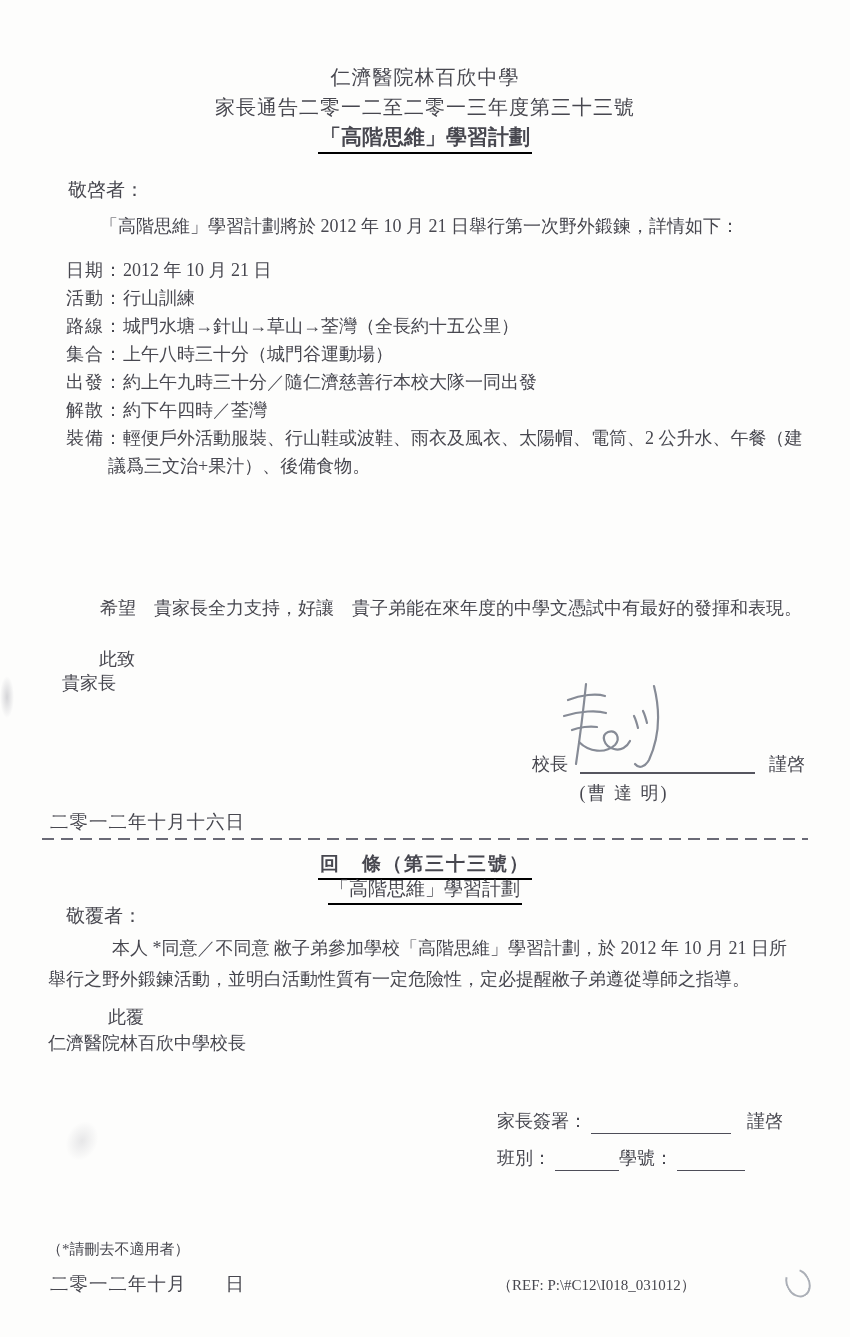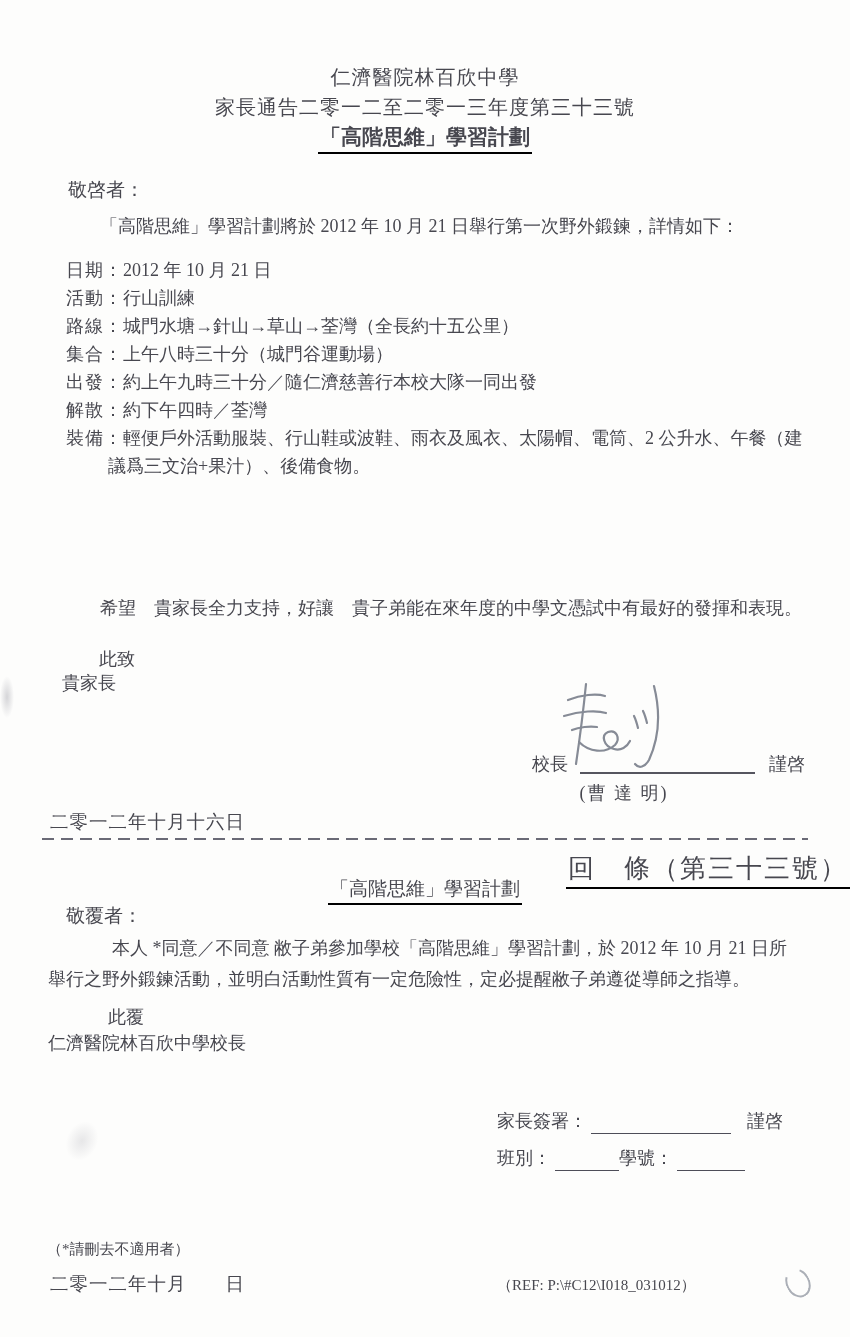--- a/index.html
+++ b/index.html
@@ -40,21 +40,21 @@
   .sig-rule { display: inline-block; width: 175px; height: 20px; border-bottom: 2px solid #55555f; margin: 0 14px 1px 12px; }
   .signature-svg { top: 680px; left: 548px; }
   .sig-name { top: 781px; left: 561px; width: 126px; text-align: center; letter-spacing: 2px; }
   .letter-date { top: 809px; left: 50px; font-size: 18.5px; letter-spacing: 1px; }
 
   
   .separator { top: 838px; left: 42px; width: 766px; height: 2px;
     background: repeating-linear-gradient(90deg, #6a6a76 0 12px, transparent 12px 19px); }
 
   
-  .reply-title    { top: 851px; left: 0; width: 100%; text-align: right; font-size: 26px; letter-spacing: 2px; }
+  .reply-title    { top: 851px; left: 0; width: 100%; text-align: center; font-size: 19px; letter-spacing: 2px; font-weight: bold; }
   .reply-subtitle { top: 876px; left: 0; width: 100%; text-align: center; font-size: 19px; }
   .reply-salutation { top: 903px; left: 66px; font-size: 19px; }
   .reply-body     { top: 933px; left: 48px; width: 756px; text-indent: 64px; line-height: 31px; }
   .reply-valediction { top: 1005px; left: 108px; }
   .reply-addressee   { top: 1031px; left: 48px; }
 
   
   .fields { top: 1108px; left: 497px; }
   .frow   { display: flex; align-items: flex-end; line-height: 26px; margin-bottom: 11px; }
   .blank  { display: inline-block; height: 23px; border-bottom: 1.6px solid #4d4d58; }

